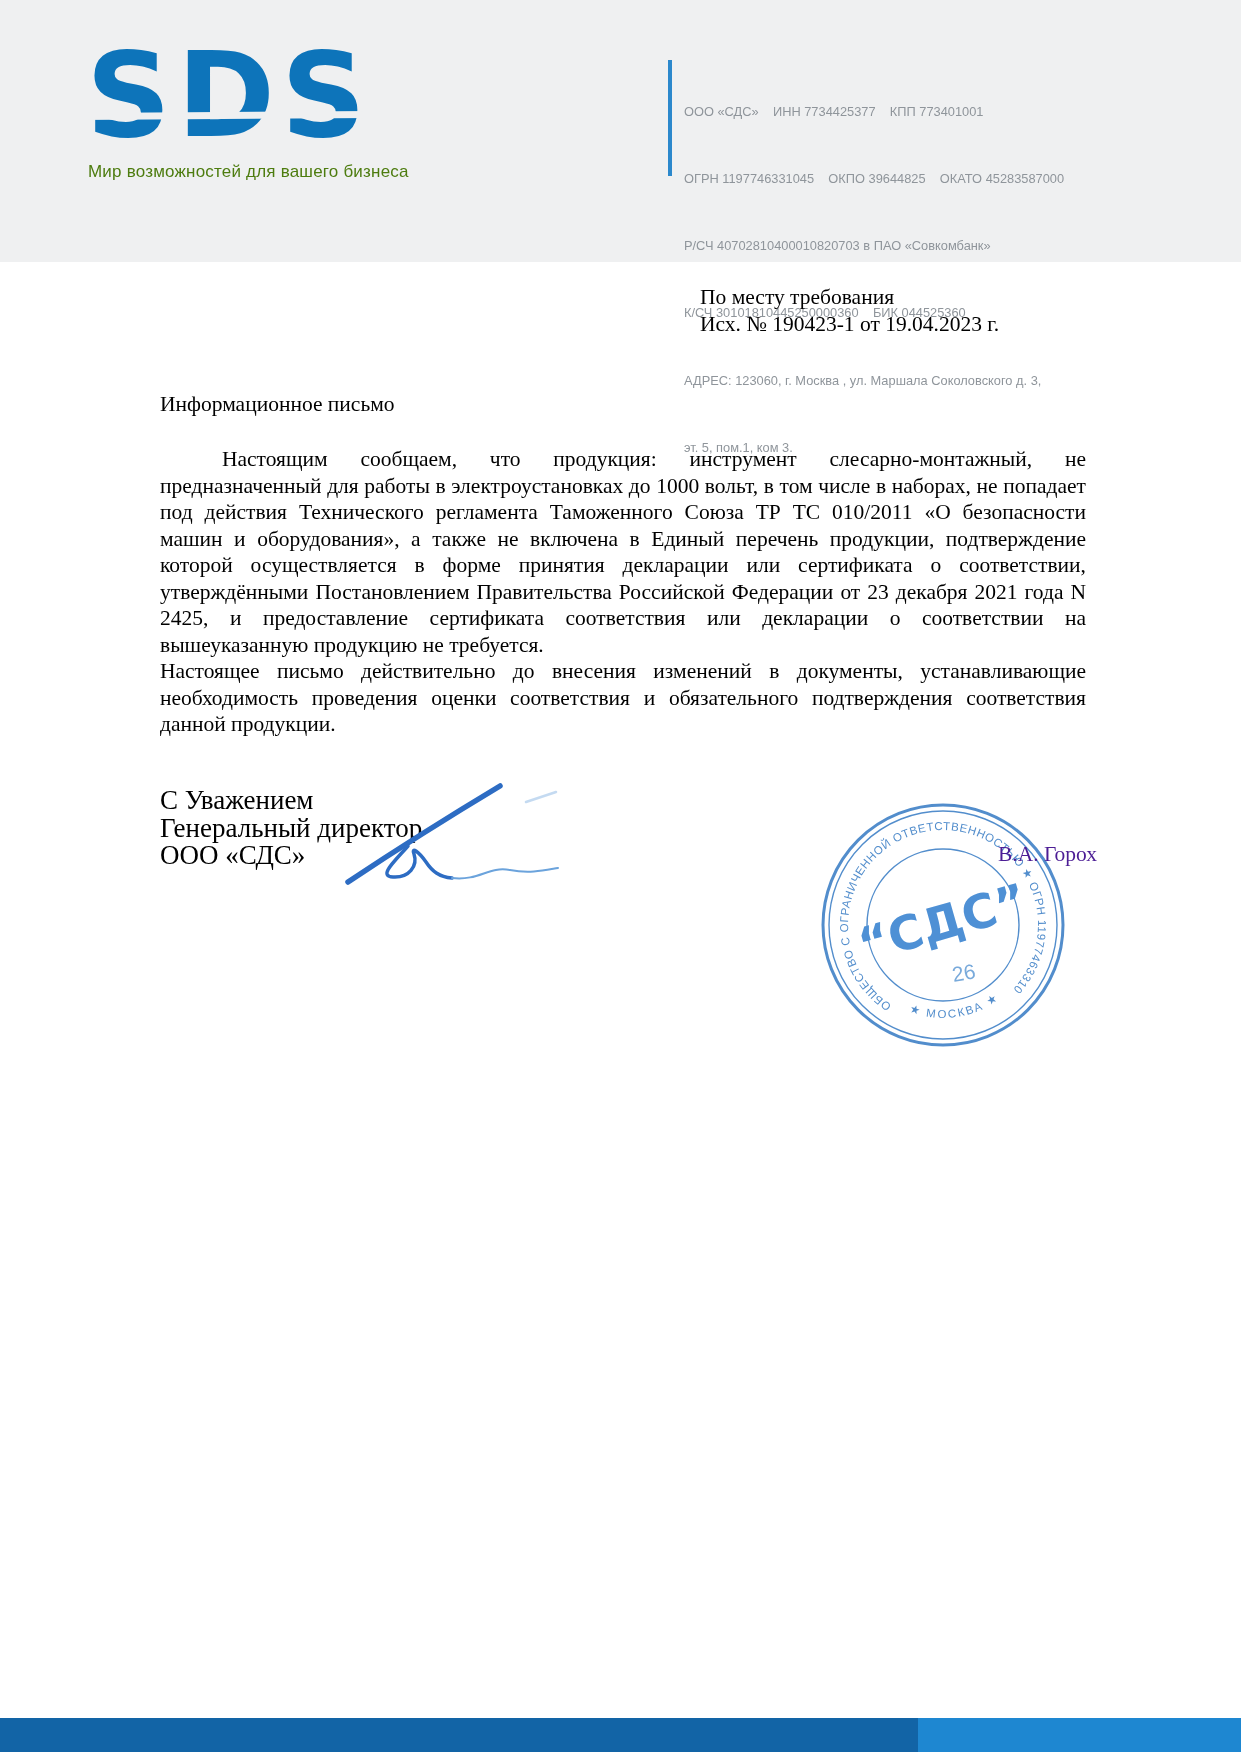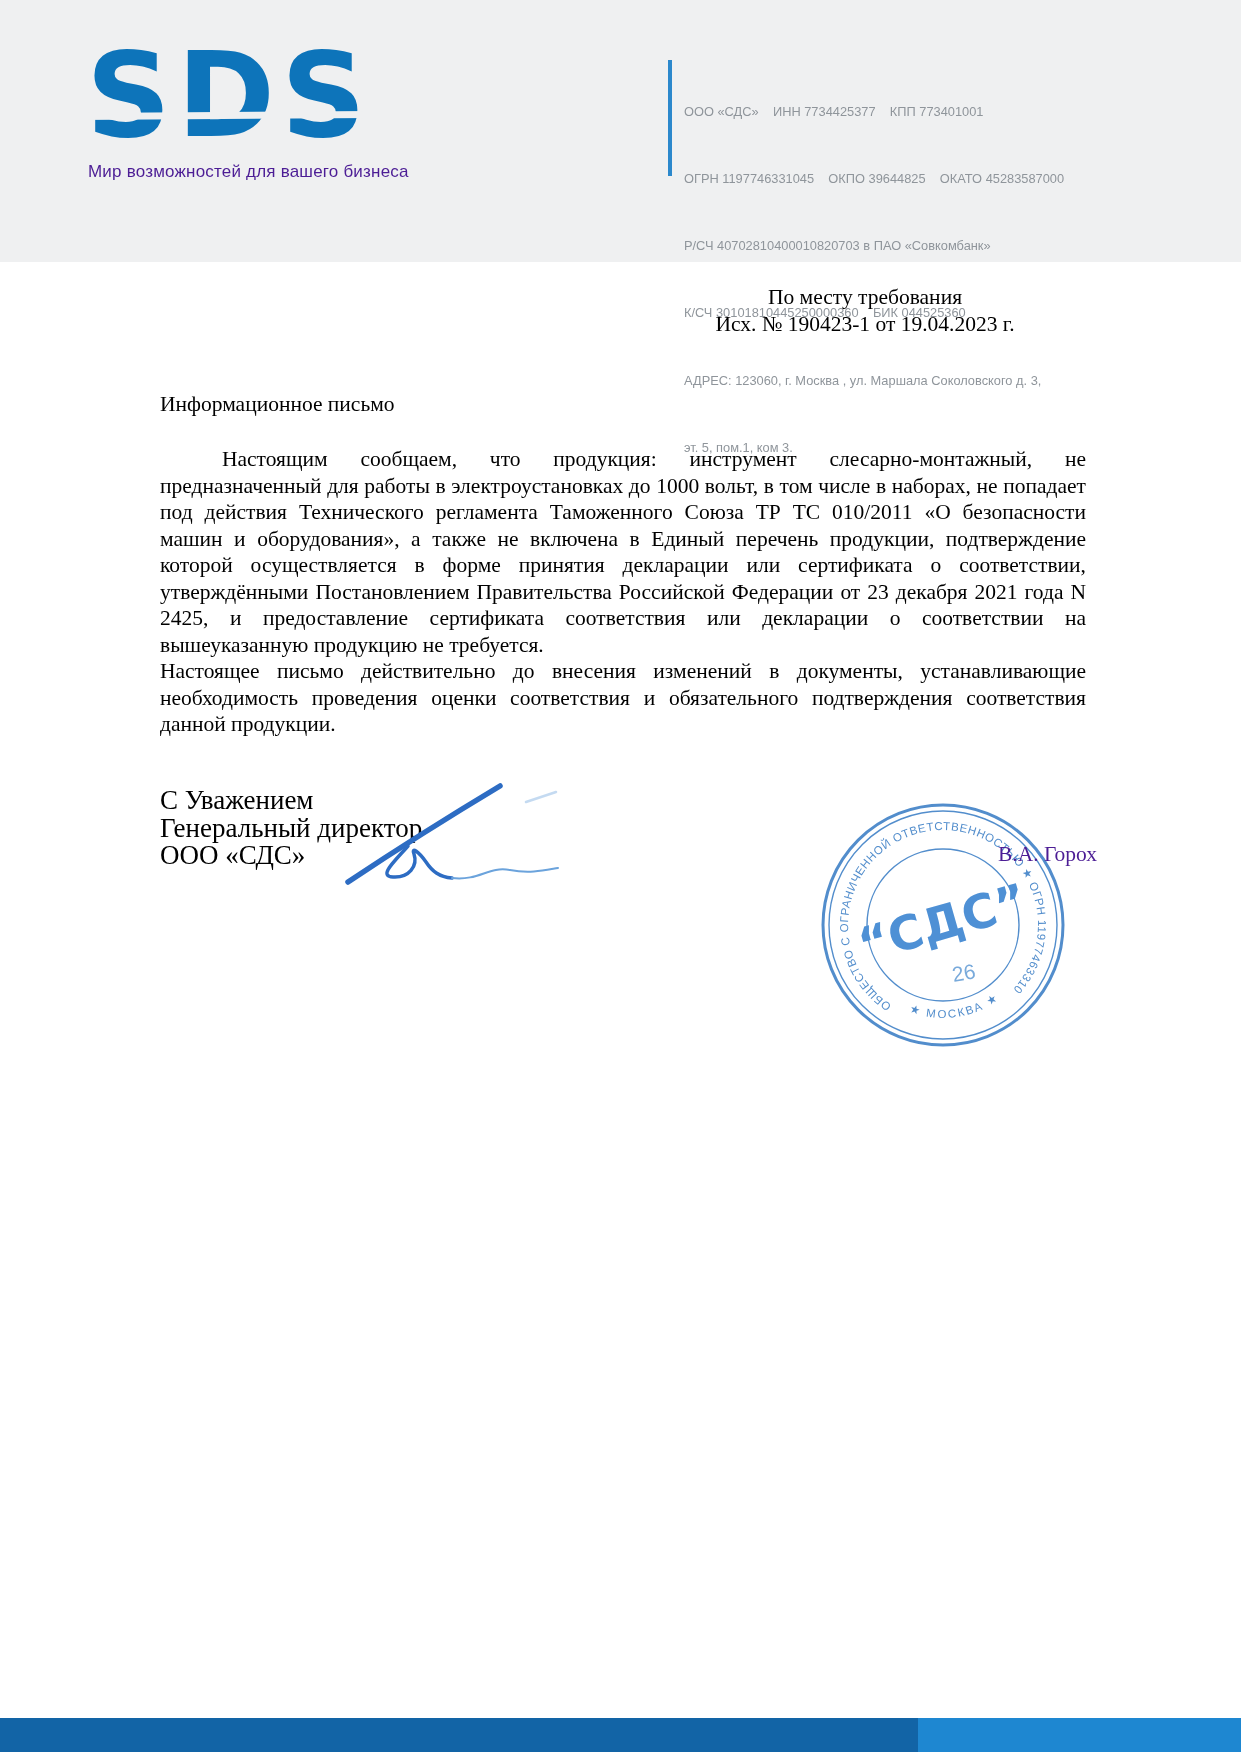--- a/index.html
+++ b/index.html
@@ -23,37 +23,37 @@
     font-weight:bold; font-size:118px; line-height:1;
     color:#0d74ba; letter-spacing:6px;
   }
   .logo-slit {
     position:absolute; left:-6px; top:76px; width:292px; height:7px;
     background:#eff0f1; transform:skewY(-0.4deg);
   }
   .logo-tagline {
     position:absolute; left:2px; top:126px;
     font-family:"Liberation Sans", sans-serif;
-    font-size:17px; color:#4c1d95; letter-spacing:0.2px; white-space:nowrap;
+    font-size:17px; color:#4d7c0f; letter-spacing:0.2px; white-space:nowrap;
   }
   .company-block { position:absolute; left:668px; top:56px; }
   .company-accent {
     position:absolute; left:0; top:4px; width:4px; height:116px;
     background:#2b88cc;
   }
   .company-lines {
     position:absolute; left:16px; top:0;
     font-family:"Liberation Sans", sans-serif;
     font-size:13.5px; line-height:22.4px; color:#8f959b;
     white-space:pre; transform:scaleX(0.95); transform-origin:left top;
   }
   
   .ref-block {
     position:absolute; left:700px; top:284px; width:330px;
-    text-align:center; font-size:21.5px; line-height:26.5px; color:#000;
+    text-align:left; font-size:21.5px; line-height:26.5px; color:#000;
   }
   
   .letter-title {
     position:absolute; left:160px; top:392px; width:926px;
     font-size:21.5px; color:#000;
   }
   .letter-body {
     position:absolute; left:160px; top:446px; width:926px;
     font-size:21.5px; line-height:26.5px; color:#000;
     text-align:justify;

